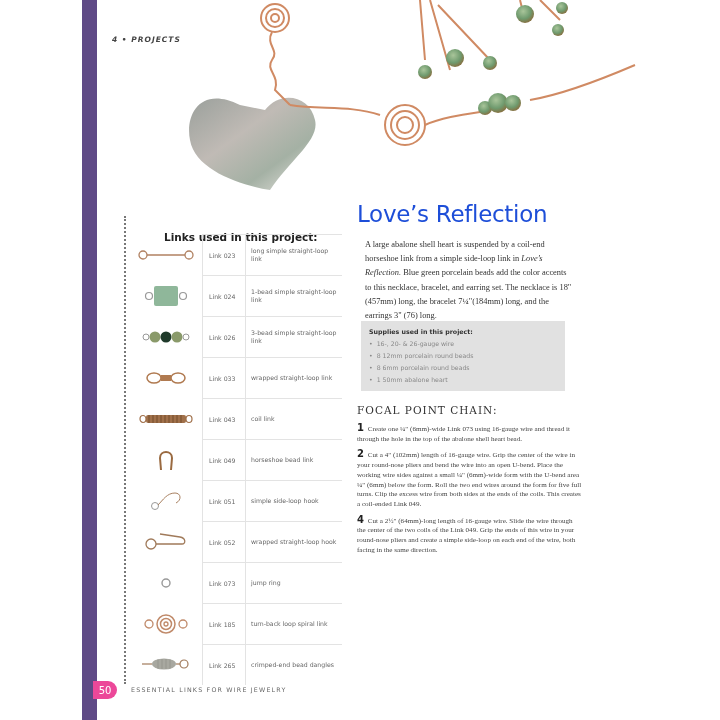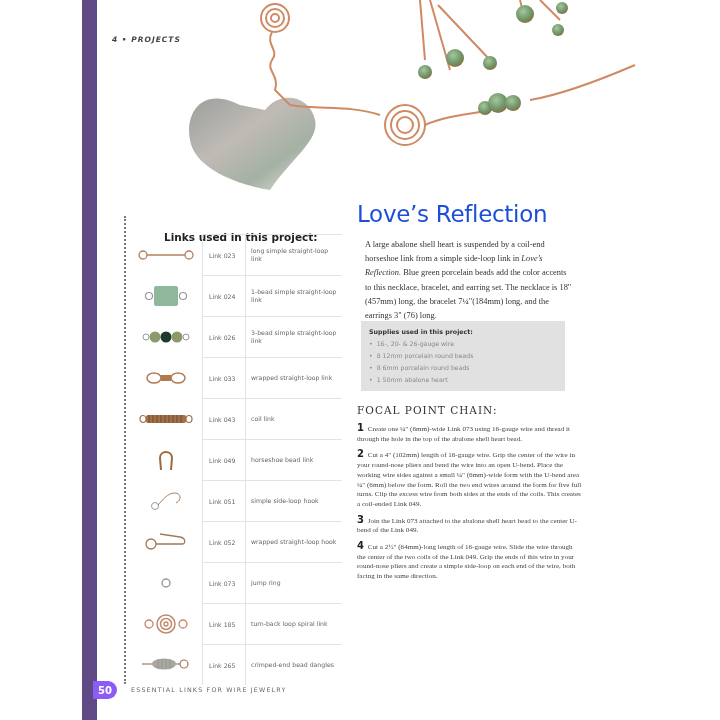--- a/index.html
+++ b/index.html
@@ -19,21 +19,21 @@
   .intro { position:absolute; left:357px; top:230px; width:210px; font-family:"Liberation Serif", serif; font-size:8.4px; line-height:14.2px; color:#333; }
   .supplies { position:absolute; left:361px; top:321px; width:204px; height:70px; background:#e1e1e1; padding:7px 0 0 8px; box-sizing:border-box; }
   .supplies-title { font-size:6.3px; font-weight:bold; color:#333; margin-bottom:3px; }
   .supplies ul { margin:0; padding:0; list-style:none; }
   .supplies li { font-size:6.2px; color:#888; line-height:12px; }
   .supplies li::before { content:"\2022"; margin-right:4px; }
   .focal { position:absolute; left:357px; top:404px; font-family:"DejaVu Serif", serif; font-size:10.5px; letter-spacing:1px; color:#333; }
   .steps { position:absolute; left:357px; top:423px; width:226px; font-family:"Liberation Serif", serif; font-size:7.1px; line-height:9.7px; color:#444; }
   .step { margin-bottom:5px; }
   .step-num { font-family:"DejaVu Sans", sans-serif; font-weight:bold; font-size:10px; color:#222; margin-right:2px; }
-  .page-num { position:absolute; left:93px; top:681px; width:24px; height:18px; background:#8b5cf6; border-radius:0 9px 9px 0; color:#fff; font-size:10px; font-weight:bold; display:flex; align-items:center; justify-content:center; }
+  .page-num { position:absolute; left:93px; top:681px; width:24px; height:18px; background:#ec4899; border-radius:0 9px 9px 0; color:#fff; font-size:10px; font-weight:normal; display:flex; align-items:center; justify-content:center; }
   .footer-text { position:absolute; left:131px; top:686px; font-size:6.3px; letter-spacing:1.2px; color:#666; }
 </style>
 </head>
 <body>
 
 <div class="purple-bar"></div>
 <div class="chapter-label">4 • PROJECTS</div>
 
 <svg class="photo" viewBox="0 0 460 195">
   <defs>
@@ -217,18 +217,17 @@
     <li>8 6mm porcelain round beads</li>
     <li>1 50mm abalone heart</li>
   </ul>
 </div>
 
 <div class="focal">FOCAL POINT CHAIN:</div>
 
 <div class="steps">
   <div class="step"><span class="step-num">1</span> <span>Create one ¼" (6mm)-wide Link 073 using 16-gauge wire and thread it through the hole in the top of the abalone shell heart bead.</span></div>
   <div class="step"><span class="step-num">2</span> <span>Cut a 4" (102mm) length of 16-gauge wire. Grip the center of the wire in your round-nose pliers and bend the wire into an open U-bend. Place the working wire sides against a small ¼" (6mm)-wide form with the U-bend area ¼" (6mm) below the form. Roll the two end wires around the form for five full turns. Clip the excess wire from both sides at the ends of the coils. This creates a coil-ended Link 049.</span></div>
-  <div class="step"><span class="step-num">3</span> <span>Join the Link 073 attached to the abalone shell heart bead to the center U-bend of the Link 049.</span></div>
   <div class="step"><span class="step-num">4</span> <span>Cut a 2½" (64mm)-long length of 16-gauge wire. Slide the wire through the center of the two coils of the Link 049. Grip the ends of this wire in your round-nose pliers and create a simple side-loop on each end of the wire, both facing in the same direction.</span></div>
 </div>
 
 <div class="page-num">50</div>
 <div class="footer-text">ESSENTIAL LINKS FOR WIRE JEWELRY</div>
 
 </body></html>

